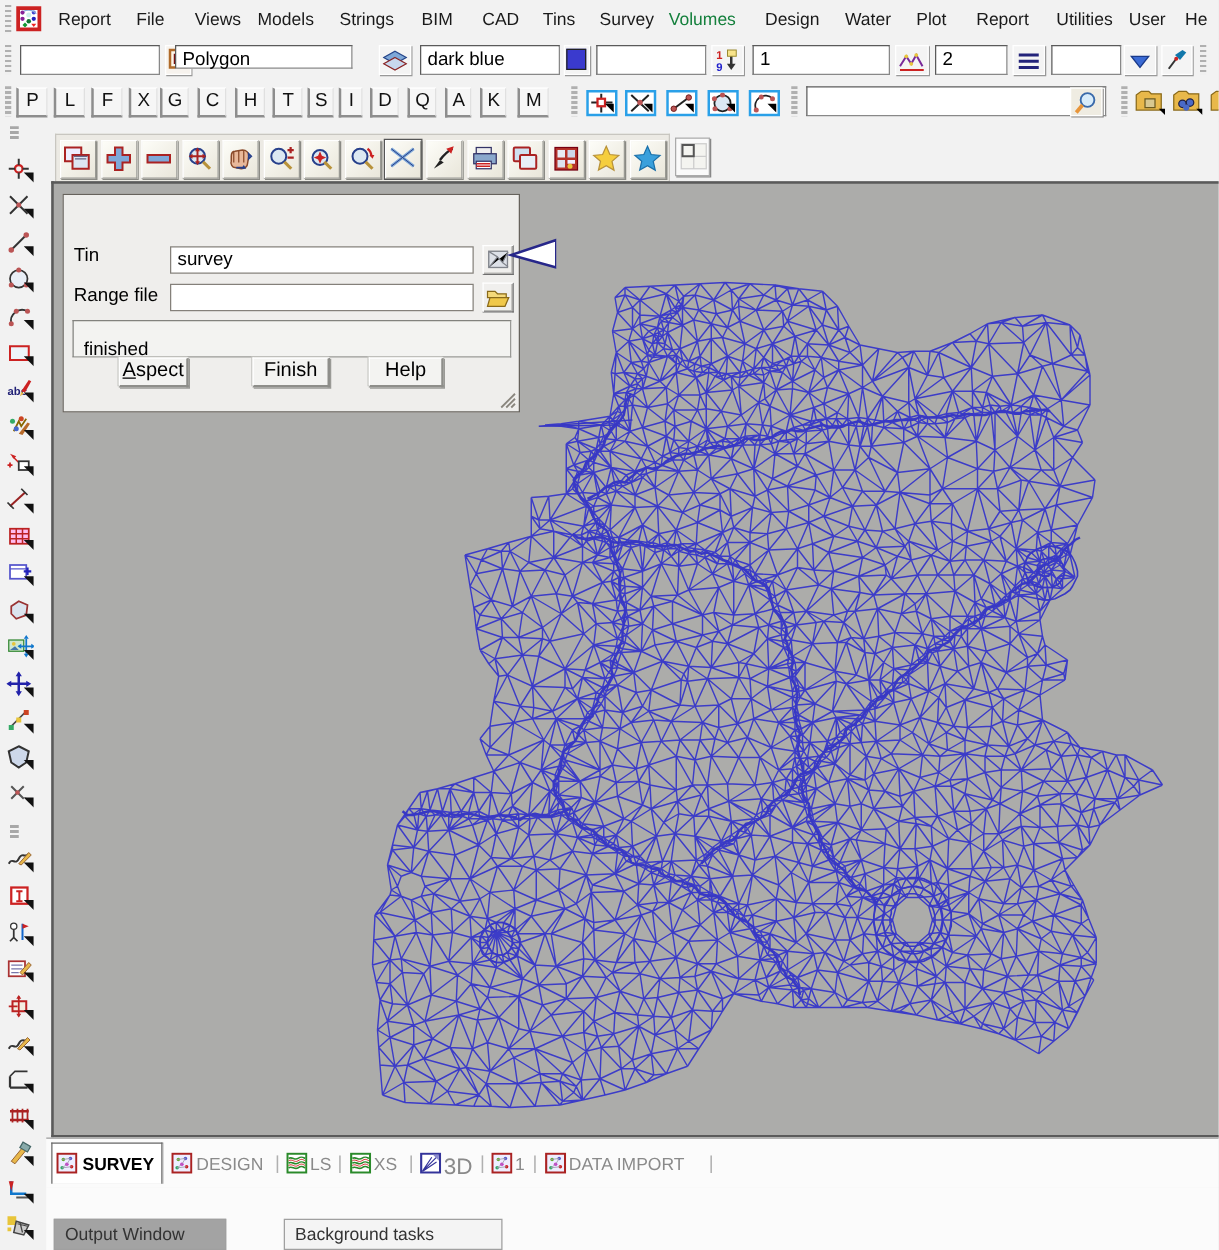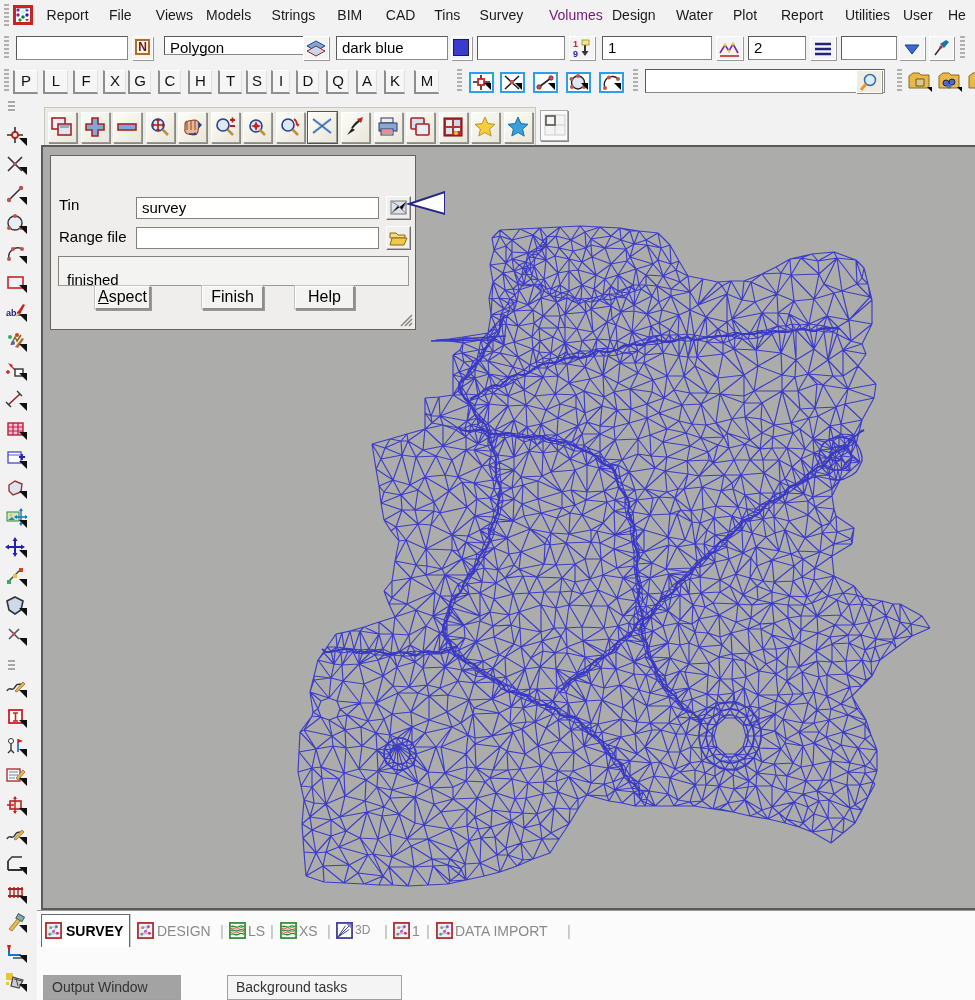--- a/index.html
+++ b/index.html
@@ -33,37 +33,37 @@
  </div>
  <span class="abs" style="left:46.6px;top:7px;font-size:14px;color:#1a1a1a">Report</span>
       <span class="abs" style="left:109px;top:7px;font-size:14px;color:#1a1a1a">File</span>
       <span class="abs" style="left:155.8px;top:7px;font-size:14px;color:#1a1a1a">Views</span>
       <span class="abs" style="left:206px;top:7px;font-size:14px;color:#1a1a1a">Models</span>
       <span class="abs" style="left:271.6px;top:7px;font-size:14px;color:#1a1a1a">Strings</span>
       <span class="abs" style="left:337.3px;top:7px;font-size:14px;color:#1a1a1a">BIM</span>
       <span class="abs" style="left:385.8px;top:7px;font-size:14px;color:#1a1a1a">CAD</span>
       <span class="abs" style="left:434.3px;top:7px;font-size:14px;color:#1a1a1a">Tins</span>
       <span class="abs" style="left:479.6px;top:7px;font-size:14px;color:#1a1a1a">Survey</span>
-      <span class="abs" style="left:549px;top:7px;font-size:14px;color:#701a75">Volumes</span>
+      <span class="abs" style="left:535px;top:7px;font-size:14px;color:#15803d">Volumes</span>
       <span class="abs" style="left:612px;top:7px;font-size:14px;color:#1a1a1a">Design</span>
       <span class="abs" style="left:676px;top:7px;font-size:14px;color:#1a1a1a">Water</span>
       <span class="abs" style="left:733px;top:7px;font-size:14px;color:#1a1a1a">Plot</span>
       <span class="abs" style="left:781px;top:7px;font-size:14px;color:#1a1a1a">Report</span>
       <span class="abs" style="left:845px;top:7px;font-size:14px;color:#1a1a1a">Utilities</span>
       <span class="abs" style="left:903px;top:7px;font-size:14px;color:#1a1a1a">User</span>
       <span class="abs" style="left:948px;top:7px;font-size:14px;color:#1a1a1a">He</span>
 </div>
 
 <div class="abs" style="left:0;top:31px;width:975px;height:33px;background:#f2f2f2">
  <div class="grip abs" style="left:4px;top:5px;height:24px"></div>
  <div class="fld abs" style="left:16px;top:5px;width:112px;height:24px"></div>
  <div class="abs" style="left:132px;top:5px;width:21px;height:24px;background:#f7f3ee;border:1px solid #fff;box-shadow:1px 1px 0 #999">
    <div style="margin:2px;width:15px;height:16px;background:#fdf6ea;border:2px solid #b06a2a;color:#7a1010;font-weight:bold;font-size:12px;text-align:center;line-height:13px">N</div>
  </div>
- <div class="fld abs" style="left:164px;top:5px;width:142px;height:19px">Polygon</div>
+ <div class="fld abs" style="left:140px;top:5px;width:142px;height:19px">Polygon</div>
  <div class="abs" style="left:303px;top:5px;width:26px;height:24px;background:#f4f4f4;border:1px solid #fff;box-shadow:1px 1px 0 #999;text-align:center">
    <svg width="20" height="18" viewBox="0 0 20 18" style="margin-top:3px">
     <path d="M10 1L19 6 10 11 1 6Z" fill="#7ea8d8" stroke="#26468a" stroke-width="1"></path>
     <path d="M10 6L19 11 10 16 1 11Z" fill="#c8d8ee" stroke="#8a2626" stroke-width="1"></path>
    </svg>
  </div>
  <div class="fld abs" style="left:336px;top:5px;width:112px;height:24px">dark blue</div>
  <div class="abs" style="left:451px;top:5px;width:21px;height:24px;background:#f4f4f4;border:1px solid #fff;box-shadow:1px 1px 0 #999">
    <div style="margin:2px 1px;width:16px;height:17px;background:#3a3ace;border:1px solid #222"></div>
  </div>
@@ -528,21 +528,21 @@
         <path d="M2 5c3-2 5 2 8 0s4-1 6 0M2 9c3-2 5 2 8 0s4-1 6 0M2 13c3-2 5 2 8 0s4-1 6 0" stroke="#2a8a2a" stroke-width="1.4" fill="none"></path>
         <path d="M2 7c3-2 5 2 8 0s4-1 6 0M2 11c3-2 5 2 8 0s4-1 6 0" stroke="#c22" stroke-width="0.8" fill="none"></path>
       </svg>
 <span style="position:absolute;left:262px;top:12px;font-size:14px;color:#8a8a8a">XS</span>
 <span style="position:absolute;left:290px;top:11px;font-size:15px;color:#b0b0b0">|</span>
 <svg width="17" height="17" viewBox="0 0 18 18" style="position:absolute;left:299px;top:11px">
         <rect x="1" y="1" width="16" height="16" fill="#fff" stroke="#33339a" stroke-width="1.8"></rect>
         <path d="M2 16L16 2M2 16L10 4M2 16L14 8" stroke="#33339a" stroke-width="1"></path>
         <path d="M11 2h5v5z" fill="#8a8acc"></path>
       </svg>
-<span style="position:absolute;left:318px;top:12px;font-size:12px;color:#8a8a8a">3D</span>
+<span style="position:absolute;left:318px;top:12px;font-size:18px;color:#8a8a8a">3D</span>
 <span style="position:absolute;left:347px;top:11px;font-size:15px;color:#b0b0b0">|</span>
 <svg width="17" height="17" viewBox="0 0 18 18" style="position:absolute;left:356px;top:11px">
         <rect x="1" y="1" width="16" height="16" fill="#eef" stroke="#a22" stroke-width="1.8"></rect>
         <circle cx="6" cy="6" r="1.5" fill="#6a3"></circle>
         <circle cx="12" cy="5" r="1.5" fill="#55c"></circle>
         <circle cx="9" cy="10" r="1.5" fill="#c3c"></circle>
         <circle cx="5" cy="13" r="1.5" fill="#3a6"></circle>
         <circle cx="13" cy="12" r="1.5" fill="#c22"></circle>
         <path d="M5 6l7-1-3 5-4 3 8-1" stroke="#99a" stroke-width="0.7" fill="none"></path>
       </svg>

